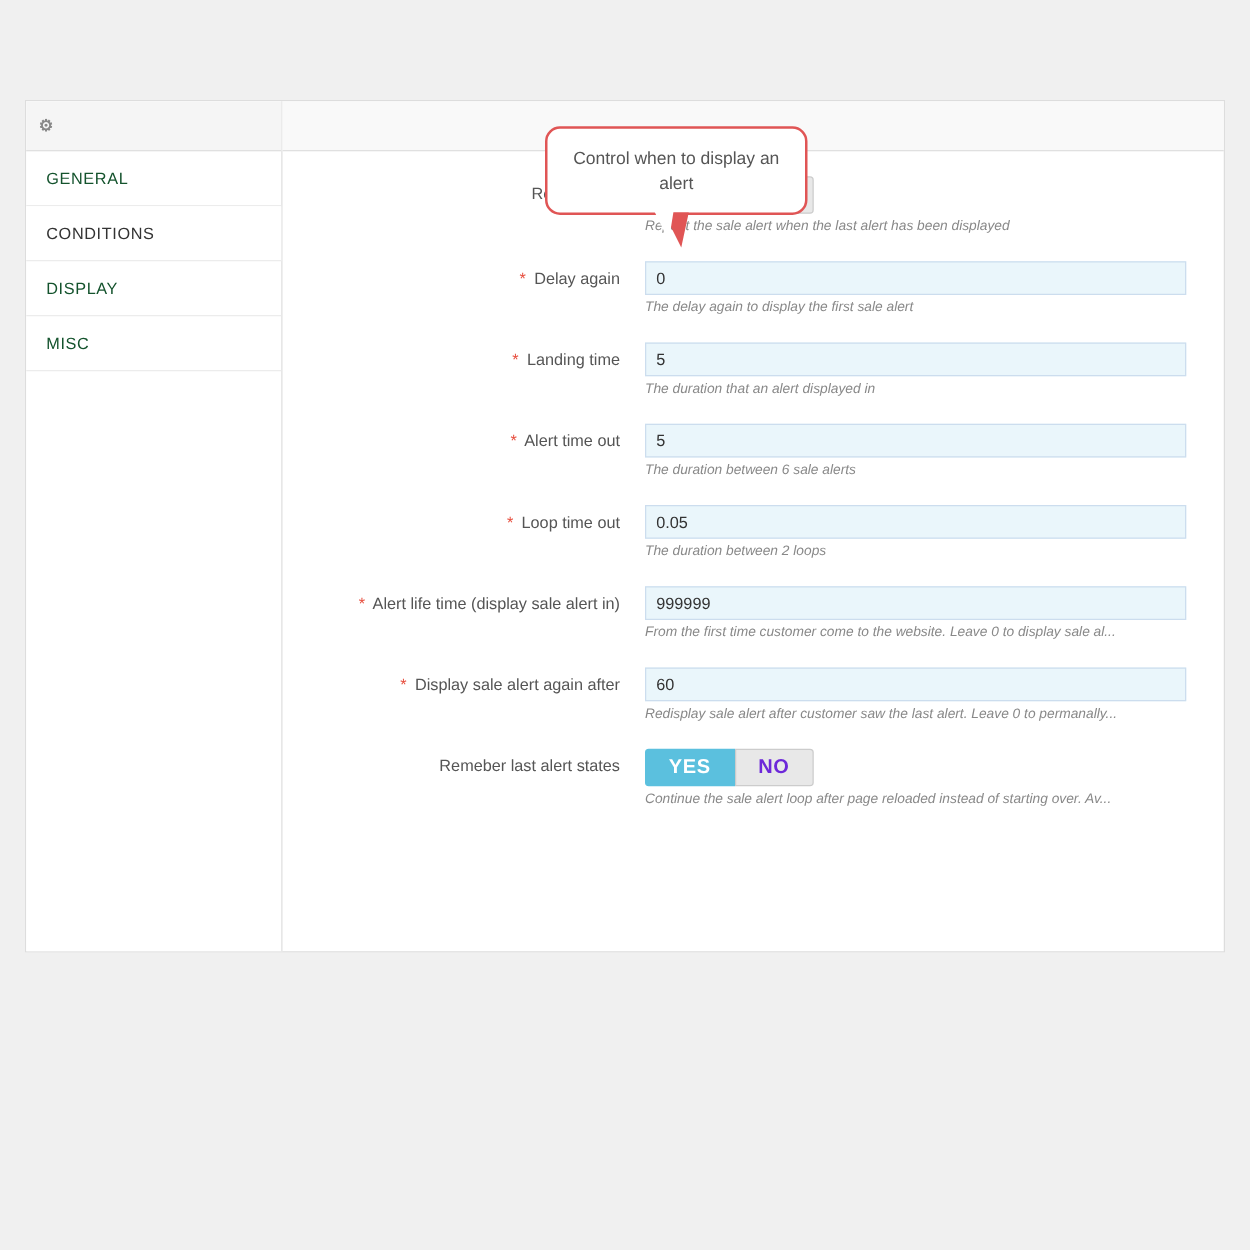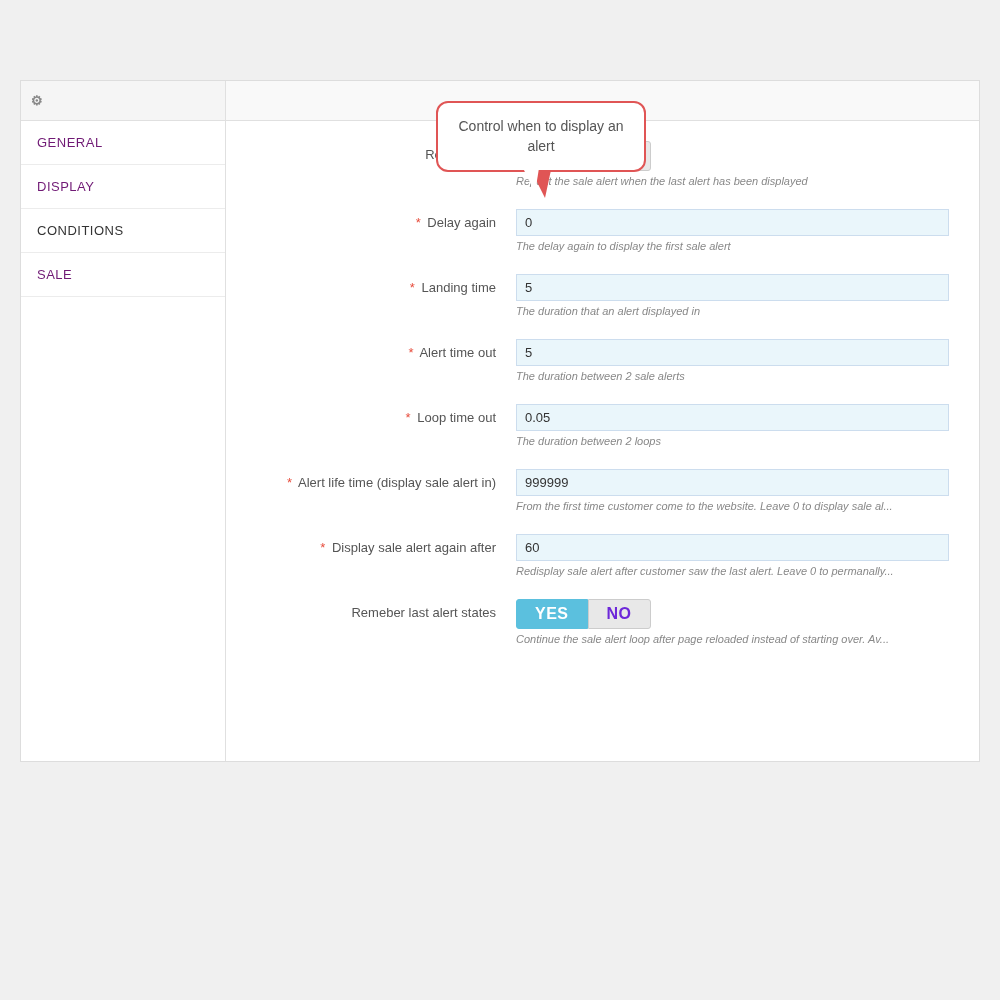--- a/index.html
+++ b/index.html
@@ -38,21 +38,21 @@
       align-items: center;
       gap: 6px;
     }
     .sidebar-header .gear-icon {
       color: #888;
       font-size: 13px;
     }
     .sidebar-nav-item {
       padding: 14px 16px;
       font-size: 13px;
-      color: #701a75;
+      color: #14532d;
       border-bottom: 1px solid #ececec;
       cursor: pointer;
       letter-spacing: 0.5px;
     }
     .sidebar-nav-item.active {
       background: #fff;
       color: #333;
     }
     
     .content-area {
@@ -179,28 +179,28 @@
 
 <div class="main-container clearfix">
 
   <div class="sidebar">
     <div class="sidebar-header">
       <span class="gear-icon">⚙</span>
     </div>
     <div class="sidebar-nav-item">
       <span>GENERAL</span>
     </div>
+    <div class="sidebar-nav-item active">
+      <span>CONDITIONS</span>
+    </div>
     <div class="sidebar-nav-item">
       <span>DISPLAY</span>
     </div>
-    <div class="sidebar-nav-item active">
-      <span>CONDITIONS</span>
-    </div>
     <div class="sidebar-nav-item">
-      <span>SALE</span>
+      <span>MISC</span>
     </div>
   </div>
 
   <div class="content-area">
     <div class="top-bar"></div>
 
     <div class="tooltip-bubble">
       <span>Control when to display an alert</span>
     </div>
 
@@ -241,21 +241,21 @@
         </div>
       </div>
 
       <div class="form-row">
         <div class="form-label">
           <span class="required">*</span>
           <span>Alert time out</span>
         </div>
         <div class="form-field">
           <input type="text" value="5" style="">
-          <div class="form-hint">The duration between 2 sale alerts</div>
+          <div class="form-hint">The duration between 6 sale alerts</div>
         </div>
       </div>
 
       <div class="form-row">
         <div class="form-label">
           <span class="required">*</span>
           <span>Loop time out</span>
         </div>
         <div class="form-field">
           <input type="text" value="0.05" style="">

